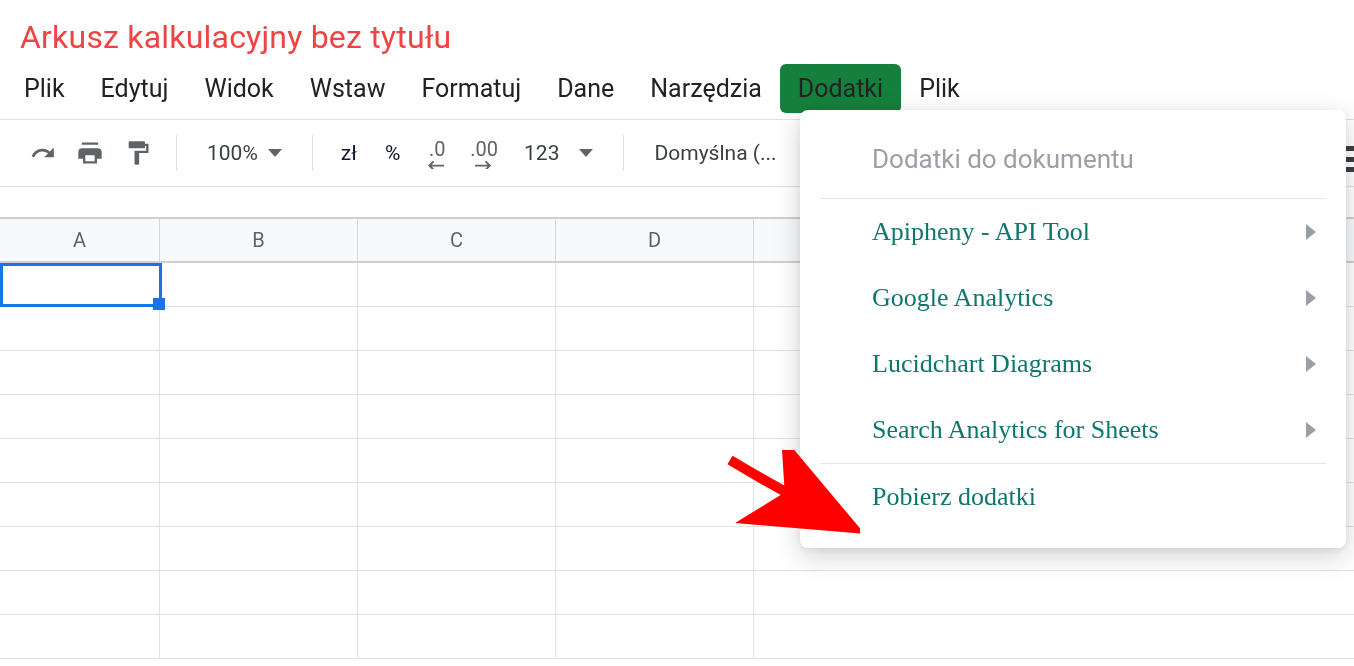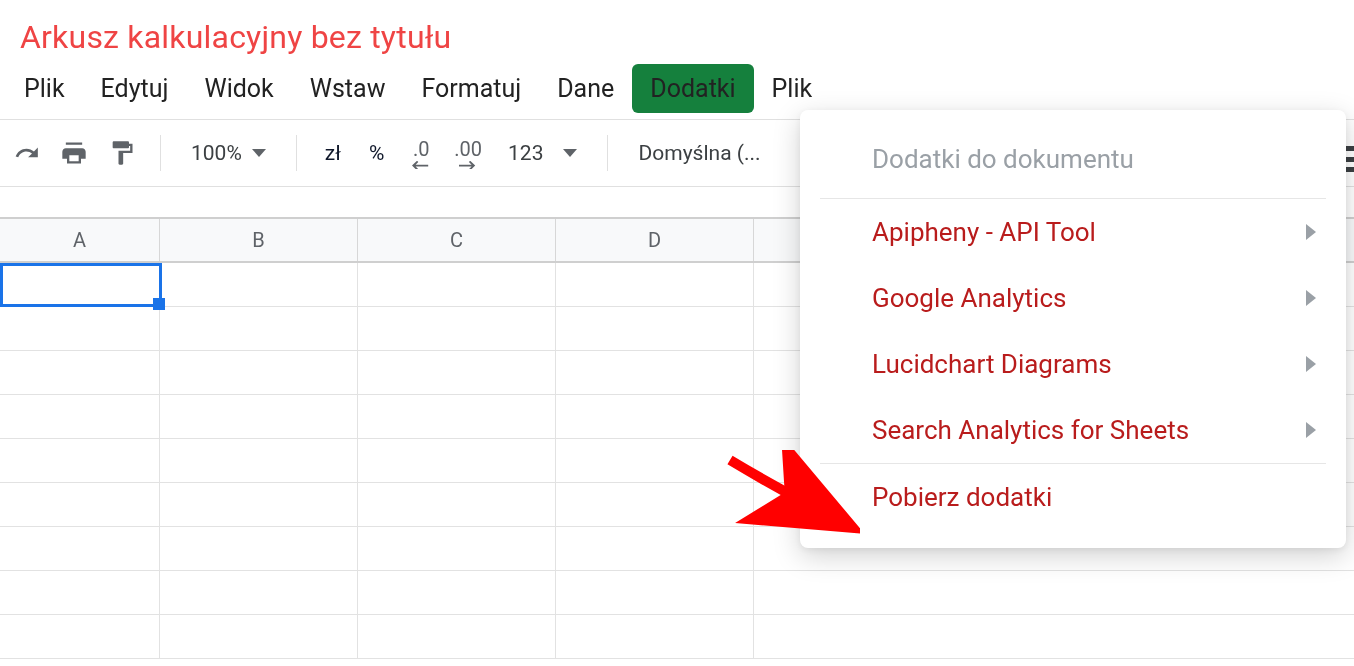--- a/index.html
+++ b/index.html
@@ -36,21 +36,21 @@
     border-radius: 6px;
     cursor: pointer;
   }
   .menu-item.active {
     background: #15803d;
   }
   
   .toolbar {
     display: flex;
     align-items: center;
-    padding: 10px 8px;
+    padding: 10px 24px;
     border-top: 1px solid #e0e0e0;
     border-bottom: 1px solid #e0e0e0;
     gap: 8px;
     height: 68px;
   }
   .tb-btn {
     display: flex;
     align-items: center;
     justify-content: center;
     min-width: 38px;
@@ -168,22 +168,23 @@
     height: 1px;
     background: #e6e6e6;
     margin: 0 20px;
   }
   .dd-item {
     display: flex;
     align-items: center;
     justify-content: space-between;
     padding: 18px 30px 18px 72px;
     font-size: 26px;
-    color: #b91c1c;
-    cursor: pointer;
+    color: #0f766e;
+    cursor: pointer;
+    font-family: Liberation Serif, serif;
   }
   .chev-right {
     width: 0; height: 0;
     border-top: 8px solid transparent;
     border-bottom: 8px solid transparent;
     border-left: 10px solid #9aa0a6;
   }
   .burger-right {
     position: absolute;
     top: 142px;
@@ -212,20 +213,21 @@
 
 <div class="doc-title">Arkusz kalkulacyjny bez tytułu</div>
 
 <div class="menubar">
   <div class="menu-item">Plik</div>
   <div class="menu-item">Edytuj</div>
   <div class="menu-item">Widok</div>
   <div class="menu-item">Wstaw</div>
   <div class="menu-item">Formatuj</div>
   <div class="menu-item">Dane</div>
+  <div class="menu-item">Narzędzia</div>
   <div class="menu-item active">Dodatki</div>
   <div class="menu-item">Plik</div>
 </div>
 
 <div class="toolbar">
   <div class="tb-btn">
     <svg width="26" height="26" viewBox="0 0 24 24">
         <path fill="#5f6368" d="M18.4 10.6C16.55 8.99 14.15 8 11.5 8c-4.65 0-8.58 3.03-9.96 7.22L3.9 16c1.05-3.19 4.06-5.5 7.6-5.5 1.95 0 3.73.72 5.12 1.88L13 16h9V7l-3.6 3.6z"></path>
       </svg>
   </div>

